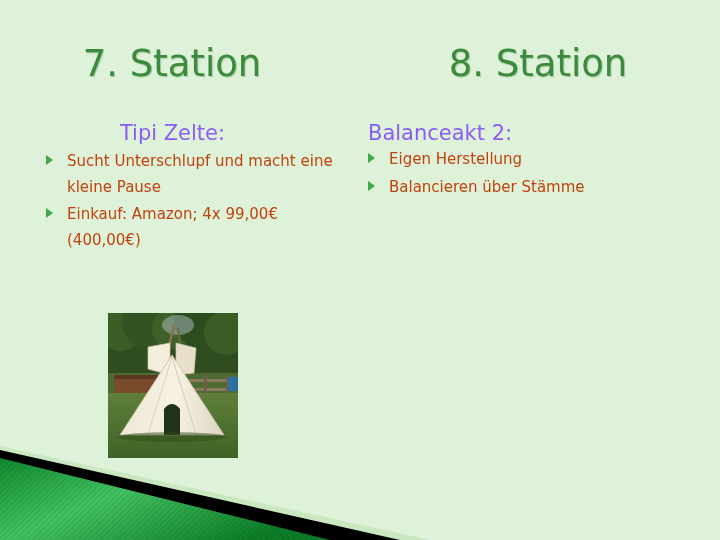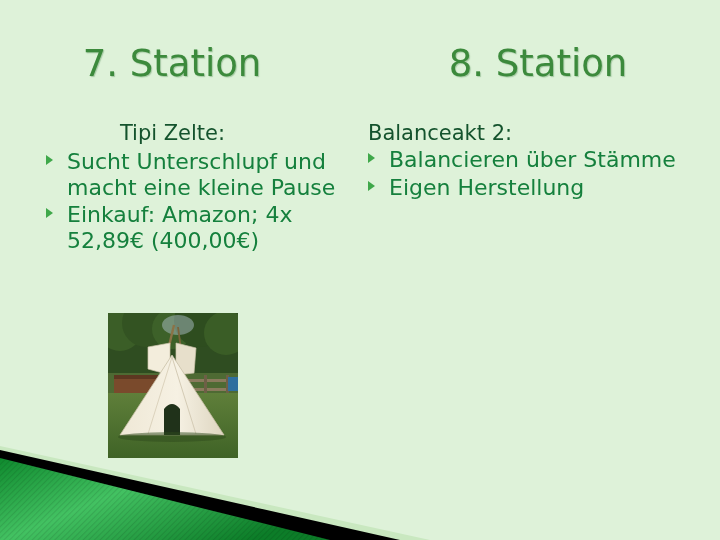--- a/index.html
+++ b/index.html
@@ -58,21 +58,21 @@
     letter-spacing: 0px;
     white-space: nowrap;
   }
   .col-left .station-title  { left: -8px; }
   .col-right .station-title { left: 10px; }
 
   .sub-heading {
     position: absolute;
     font-size: 21px;
     line-height: 26px;
-    color: #14532d;
+    color: #8b5cf6;
     white-space: nowrap;
   }
   .col-left .sub-heading {
     top: 120px;
     left: 0;
     width: 345px;
     text-align: center;
   }
   .col-right .sub-heading {
     top: 120px;
@@ -87,23 +87,23 @@
     margin: 0;
     padding: 0;
     list-style: none;
   }
   .col-left .bullets  { top: 149px; left: 44px; width: 305px; }
   .col-right .bullets { top: 147px; left: 18px; width: 320px; }
 
   .bullet-item {
     position: relative;
     padding-left: 23px;
-    font-size: 22px;
+    font-size: 15px;
     line-height: 25.5px;
-    color: #15803d;
+    color: #c2410c;
     margin-bottom: 2px;
   }
   .bullet-marker {
     position: absolute;
     left: 2px;
     top: 6px;
     width: 0;
     height: 0;
     border-top: 5px solid transparent;
     border-bottom: 5px solid transparent;
@@ -135,21 +135,21 @@
 
     <div class="sub-heading">Tipi Zelte:</div>
 
     <ul class="bullets">
       <li class="bullet-item">
         <span class="bullet-marker"></span>
         <span>Sucht Unterschlupf und macht eine kleine Pause</span>
       </li>
       <li class="bullet-item">
         <span class="bullet-marker"></span>
-        <span>Einkauf: Amazon; 4x 52,89€ (400,00€)</span>
+        <span>Einkauf: Amazon; 4x 99,00€ (400,00€)</span>
       </li>
     </ul>
 
     <div class="photo photo-tipi">
       <svg viewBox="0 0 130 145" preserveAspectRatio="none" aria-hidden="true">
         <defs>
           <linearGradient id="skyG" x1="0" y1="0" x2="0" y2="1">
             <stop offset="0%" stop-color="#9fb9cf"></stop>
             <stop offset="100%" stop-color="#cfdce6"></stop>
           </linearGradient>
@@ -204,25 +204,25 @@
 
   <div class="col col-right">
 
     <div class="station-title">8. Station</div>
 
     <div class="sub-heading">Balanceakt 2:</div>
 
     <ul class="bullets">
       <li class="bullet-item">
         <span class="bullet-marker"></span>
+        <span>Eigen Herstellung</span>
+      </li>
+      <li class="bullet-item">
+        <span class="bullet-marker"></span>
         <span>Balancieren über Stämme</span>
-      </li>
-      <li class="bullet-item">
-        <span class="bullet-marker"></span>
-        <span>Eigen Herstellung</span>
       </li>
     </ul>
 
   </div>
 
   <div class="deco-layer">
     <svg viewBox="0 0 720 110" preserveAspectRatio="none" width="720" height="110" aria-hidden="true">
       <defs>
         <linearGradient id="bandG" x1="0" y1="0" x2="1" y2="0.6">
           <stop offset="0%" stop-color="#0f8a2e"></stop>

